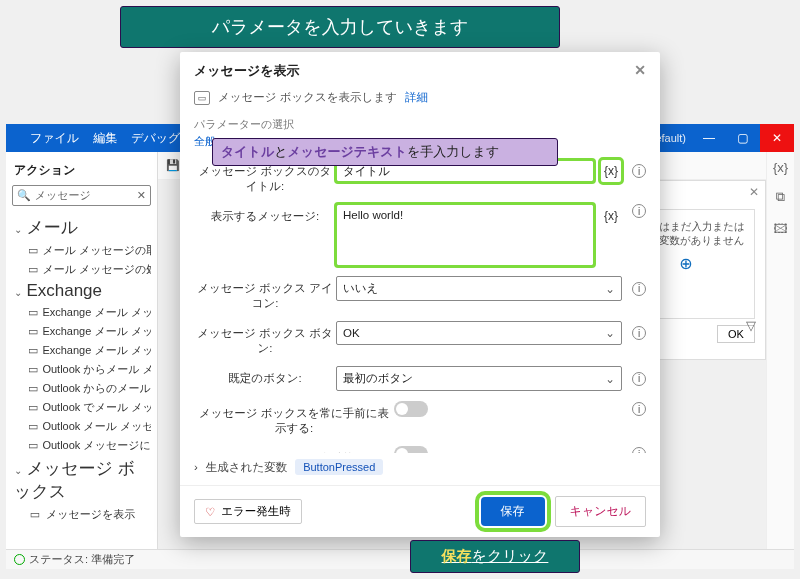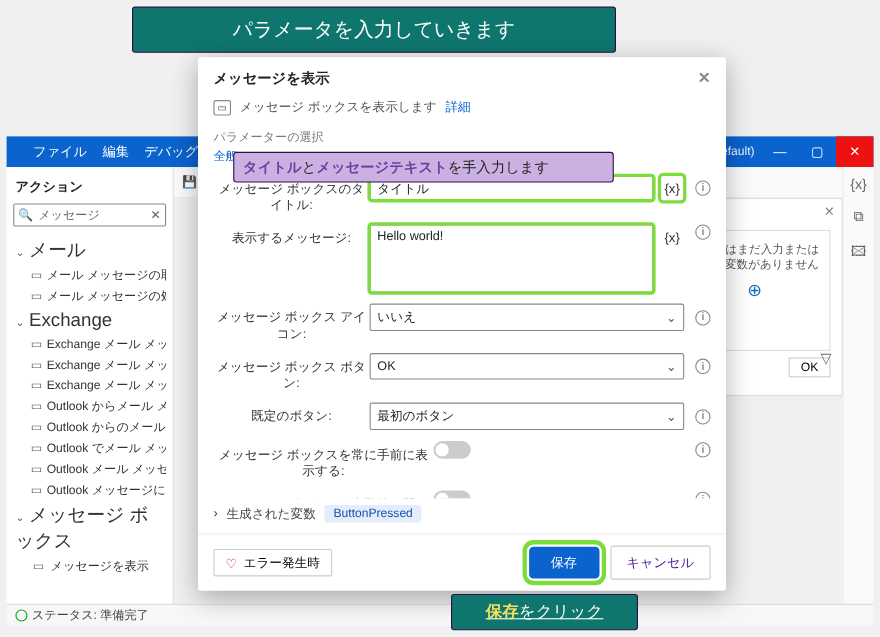--- a/index.html
+++ b/index.html
@@ -69,21 +69,21 @@
 .hi-green { outline: 3px solid #7ddc3c; outline-offset: -1px; border-radius: 3px; }
 .toggle { width: 34px; height: 16px; border-radius: 8px; background: #ccc; position: relative; }
 .toggle::after { content: ""; position: absolute; left: 2px; top: 2px; width: 12px; height: 12px; background: #fff; border-radius: 50%; }
 .genvar { display: flex; align-items: center; gap: 8px; font-size: 11.5px; padding: 6px 14px 10px; color: #444; }
 .genvar .chip { background: #e5edfa; color: #1452b8; padding: 2px 8px; border-radius: 3px; font-size: 11px; }
 .dlg-foot { border-top: 1px solid #eee; padding: 10px 14px; display: flex; align-items: center; }
 .errbtn { border: 1px solid #ccc; background: #fff; padding: 4px 10px; font-size: 11.5px; display: flex; align-items: center; gap: 6px; border-radius: 2px; }
 .errbtn .h { color: #c33; }
 .spacer { flex: 1; }
 .btn-primary { background: #0b63ce; color: #fff; border: none; padding: 6px 20px; font-size: 12px; border-radius: 2px; }
-.btn-secondary { background: #fff; color: #4c1d95; border: 1px solid #ccc; padding: 6px 14px; font-size: 12px; border-radius: 2px; margin-left: 10px; }
+.btn-secondary { background: #fff; color: #be185d; border: 1px solid #ccc; padding: 6px 14px; font-size: 12px; border-radius: 2px; margin-left: 10px; }
 .savehi { outline: 4px solid #7ddc3c; outline-offset: 2px; border-radius: 4px; }
 </style>
 </head>
 <body>
 
 <div class="note note1">パラメータを入力していきます</div>
 
 <div class="note small note2">
   <div><strong>{x}マークは、変数を入力する際に使用</strong></div>
   <div>

